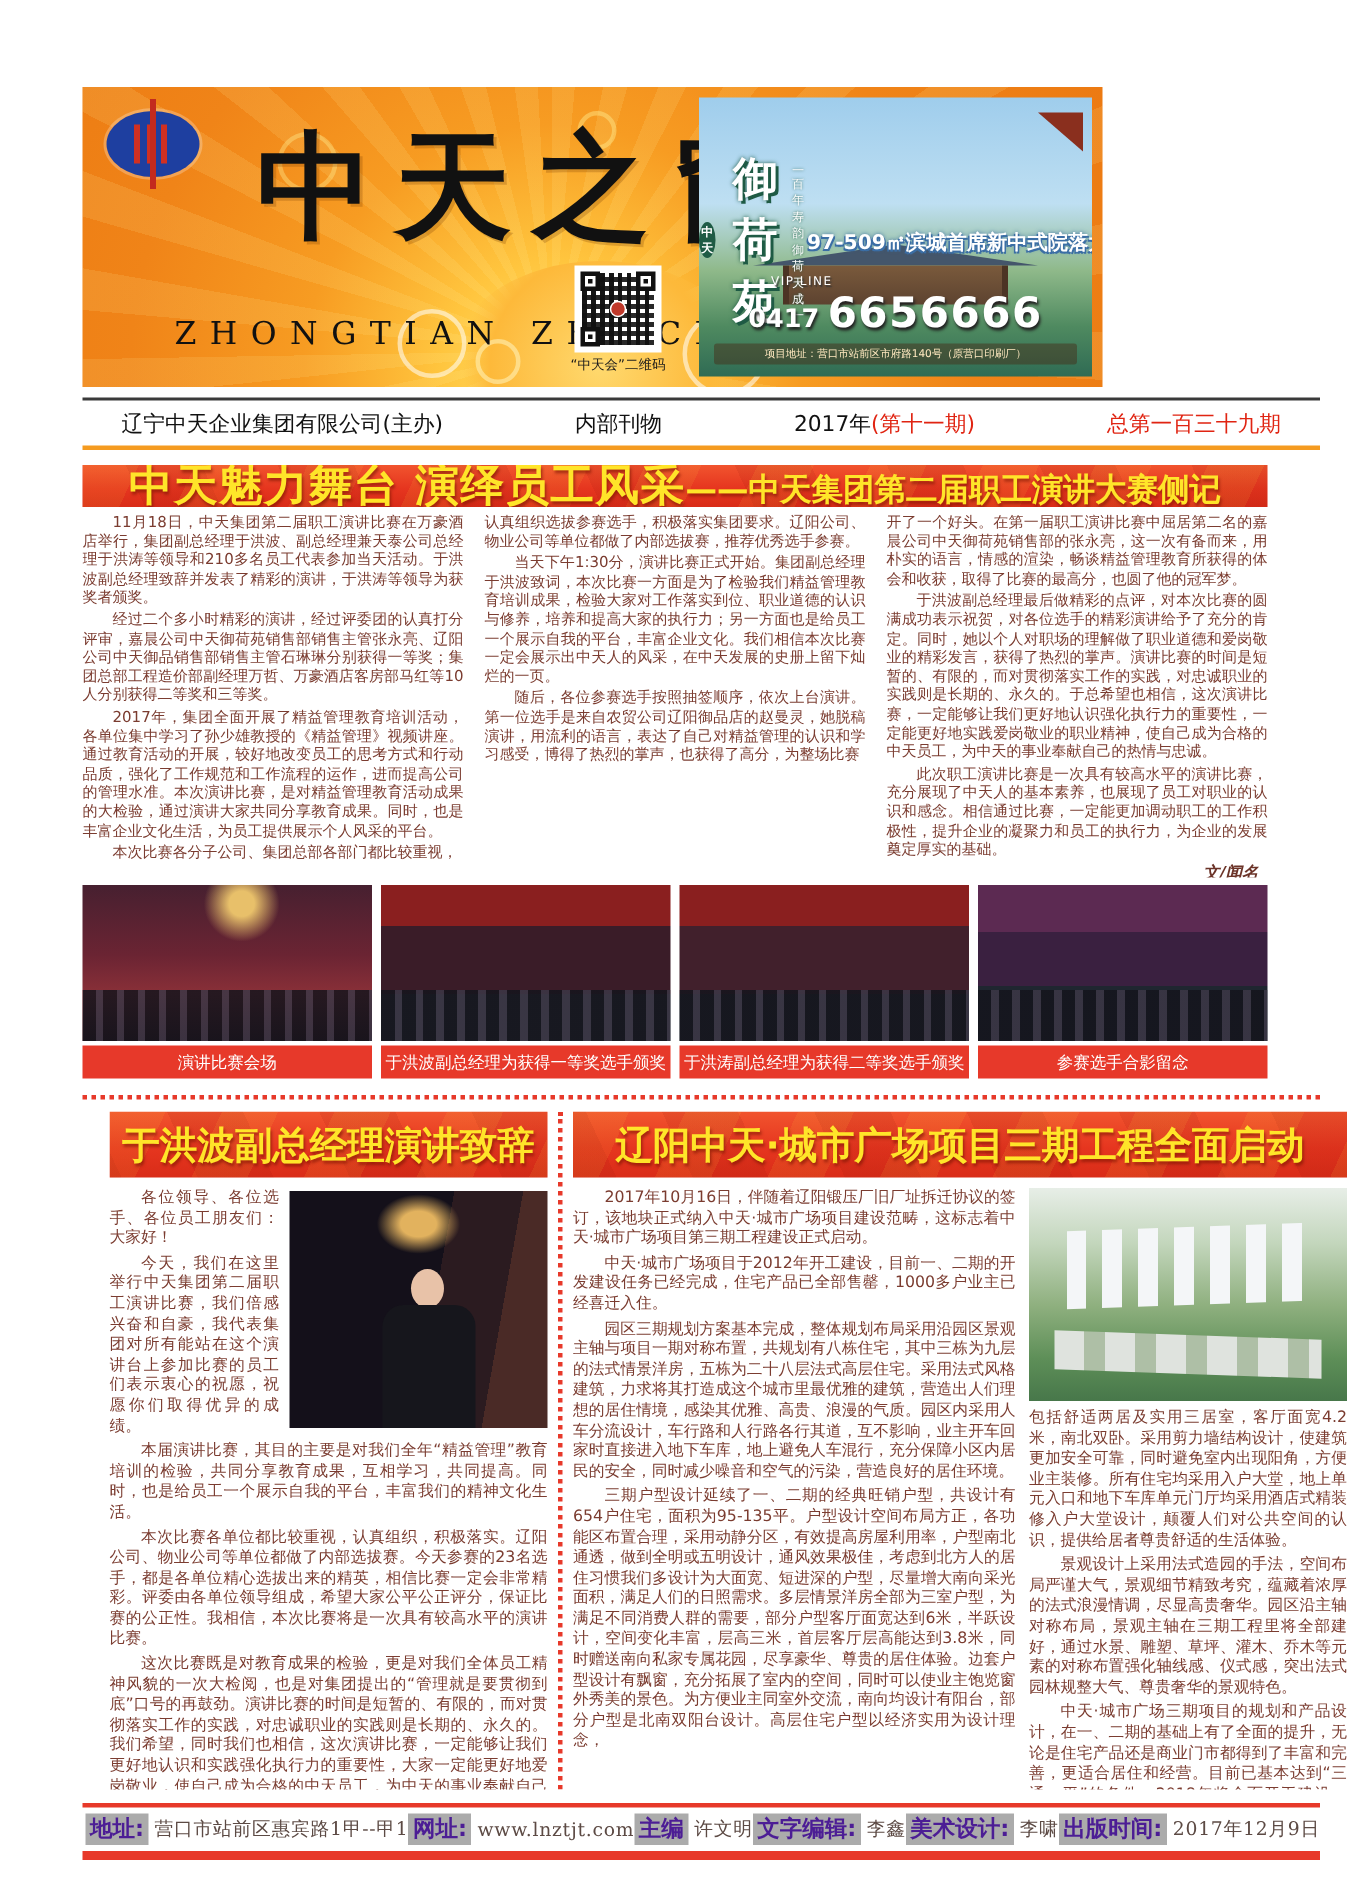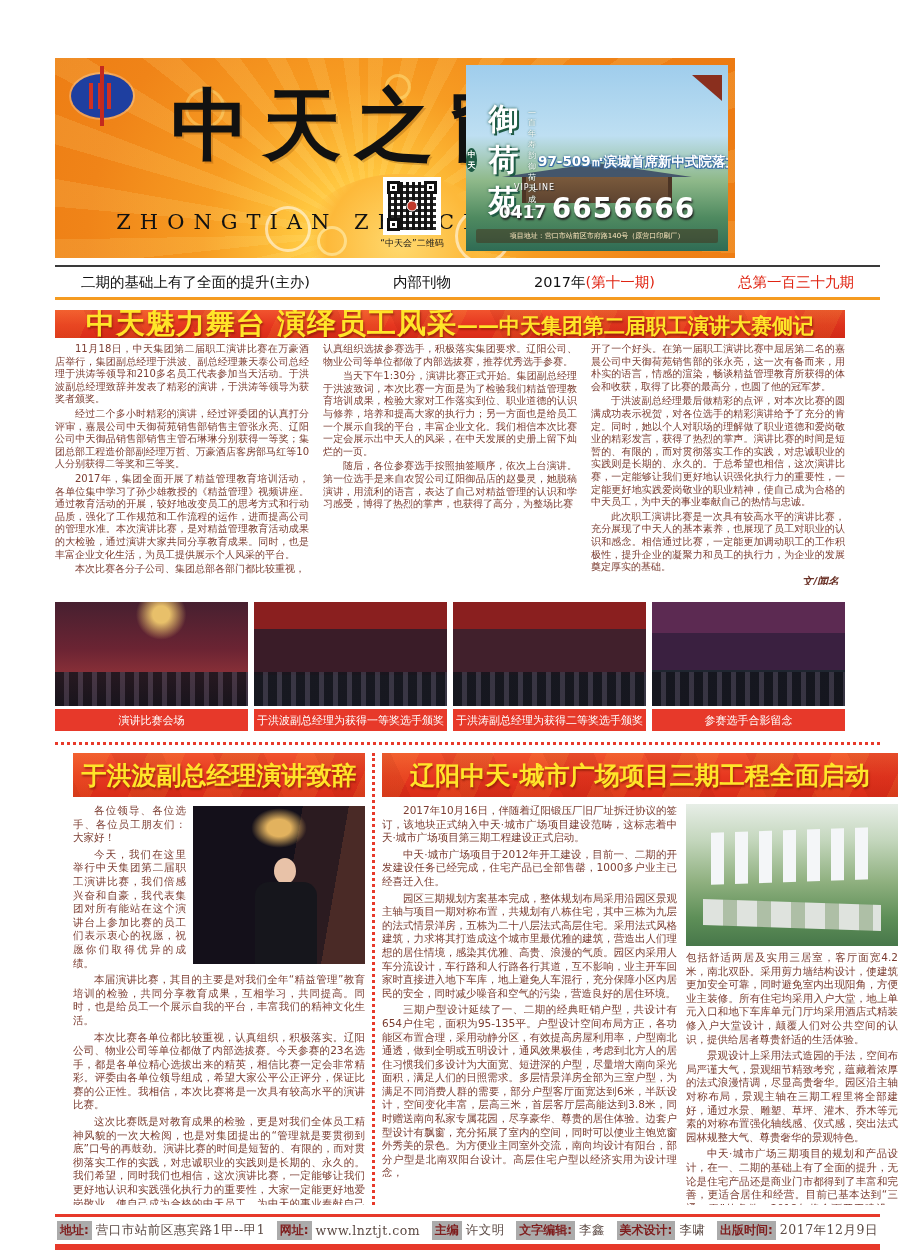--- a/index.html
+++ b/index.html
@@ -98,21 +98,21 @@
   
   .cols { width:790px; height:242px; overflow:hidden; display:flex; gap:14px; margin-top:5px; }
   .col { flex:1; font-size:10px; line-height:12.6px; color:#7b3c30; text-align:justify; font-weight:500; }
   .col p { text-indent:2em; margin-bottom:2px; }
   .cont p:first-child { text-indent:0; }
   .byline { text-align:right; font-family:"DejaVu Serif", serif; font-style:italic; font-weight:bold;
     font-size:11px; color:#6b3328; padding-right:6px; }
 
   
   .photos { width:790px; display:flex; gap:6px; margin-top:5px; }
-  .fig { flex:1;margin-top:12px; }
+  .fig { flex:1; }
   .photo { height:104px; position:relative; overflow:hidden; }
   .ph1 { background:radial-gradient(circle at 55% 12%, #e8c06a 0 6%, rgba(232,192,106,0) 18%),
          linear-gradient(180deg,#472030 0%, #6b2433 45%, #8a3038 70%, #35151e 100%); }
   .ph2 { background:linear-gradient(180deg,#8a1f1f 0 26%, #3a1c28 26% 70%, #2a3038 70% 100%); }
   .ph3 { background:linear-gradient(180deg,#8a1f1f 0 26%, #41202c 26% 70%, #252b33 70% 100%); }
   .ph4 { background:linear-gradient(180deg,#5c2a52 0 30%, #3a2040 30% 65%, #1f2630 65% 100%); }
   .photo::after { content:""; position:absolute; left:0; right:0; bottom:0; height:34px;
     background:repeating-linear-gradient(90deg, rgba(20,20,28,.85) 0 9px, rgba(60,55,70,.85) 9px 14px); }
   .caption { margin-top:3px; height:22px; background:#e7392a; color:#fff; font-size:11px;
     display:flex; align-items:center; justify-content:center; white-space:nowrap; overflow:hidden; }
@@ -145,21 +145,21 @@
     background:linear-gradient(180deg,#e7eee7 0%, #c3d6bc 26%, #8fb07f 55%, #5e8f58 80%, #47774a 100%); }
   .render-img .towers { position:absolute; top:26px; left:12%; width:76%; height:52px;
     background:repeating-linear-gradient(90deg,#f4f6f8 0 13px, rgba(255,255,255,0) 13px 24px); transform:skewY(-2deg); }
   .render-img .podium { position:absolute; bottom:18px; left:8%; width:84%; height:26px;
     background:repeating-linear-gradient(90deg,#dfe3de 0 20px, #aebfa6 20px 34px); transform:skewY(2deg); }
 
   
   .footer { width:825px; margin-top:9px; border-top:3px solid #e7392a; border-bottom:6px solid #e7392a;
     padding:4px 2px; display:flex; align-items:center; justify-content:space-between; white-space:nowrap; }
   .f-item { display:flex; align-items:center; }
-  .f-label { background:#ababab; color:#7f1d1d; font-weight:bold; font-size:12px; padding:1px 3px; margin-right:4px; }
+  .f-label { background:#ababab; color:#4c1d95; font-weight:bold; font-size:15px; padding:1px 3px; margin-right:4px; }
   .f-value { font-family:"DejaVu Serif", serif; font-size:12.5px; color:#5c4a44; letter-spacing:.5px; }
 </style>
 </head>
 <body>
 
 <div class="page">
 
   <div class="masthead">
     <div class="sun"></div>
     <div class="swirl sw1"></div>
@@ -199,21 +199,21 @@
         <div class="ad-phone">
           <span class="pre">0417</span>
           <span class="num">6656666</span>
         </div>
       </div>
       <div class="ad-addr">项目地址：营口市站前区市府路140号（原营口印刷厂）</div>
     </div>
   </div>
 
   <div class="info-bar">
-    <span>二期的基础上有了全面的提升(主办)</span>
+    <span>辽宁中天企业集团有限公司(主办)</span>
     <span>内部刊物</span>
     <span><span>2017年</span><span class="red">(第十一期)</span></span>
     <span class="red">总第一百三十九期</span>
   </div>
 
   <div class="headline banner">
     <div class="inner">
       <span class="head-main">中天魅力舞台 演绎员工风采</span><span class="head-sub">——中天集团第二届职工演讲大赛侧记</span>
     </div>
   </div>

